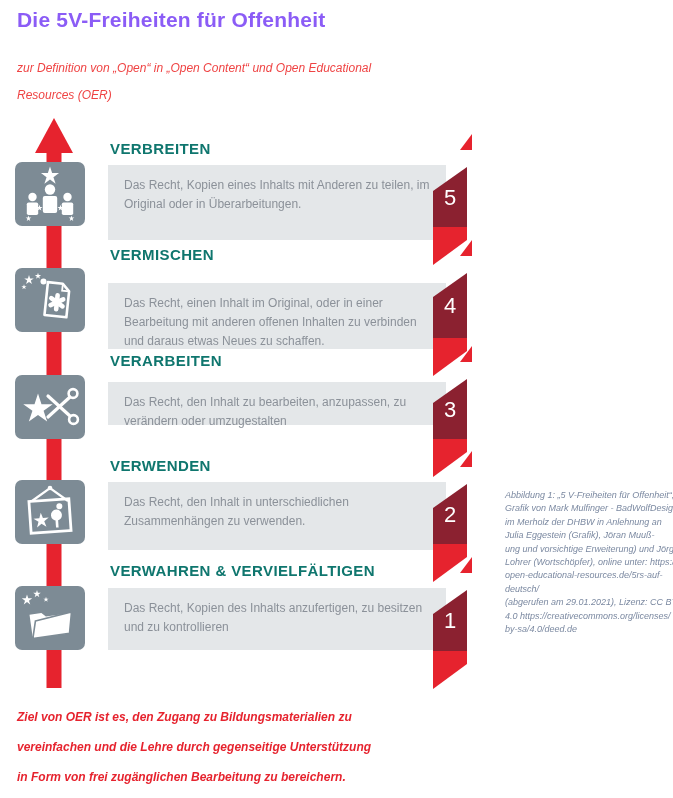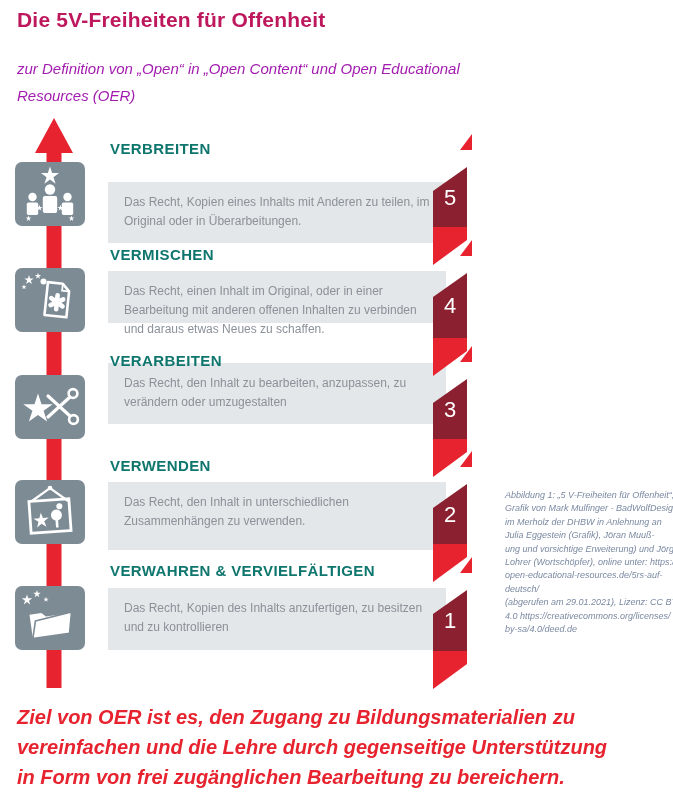--- a/index.html
+++ b/index.html
@@ -2,25 +2,25 @@
 <html><head>
 <meta charset="utf-8">
 <style>
   html,body{margin:0;padding:0;background:#ffffff;}
   .page{
     position:relative;width:673px;height:798px;overflow:hidden;background:#ffffff;
     font-family:"Liberation Sans", sans-serif;
   }
   .title{
     position:absolute;left:17px;top:8px;margin:0;
-    font-size:21px;font-weight:bold;color:#be185d;letter-spacing:0.2px;
+    font-size:21px;font-weight:bold;color:#8b5cf6;letter-spacing:0.2px;
   }
   .subtitle{
     position:absolute;left:17px;top:55px;margin:0;
-    font-size:15px;font-style:italic;color:#a21caf;line-height:27px;
+    font-size:12px;font-style:italic;color:#ef4444;line-height:27px;
   }
   .arrow-svg{position:absolute;left:30px;top:113px;z-index:1;}
   .tile{
     position:absolute;left:15px;width:70px;height:64px;border-radius:7px;
     background:#7d8b95;z-index:2;
   }
   .tile svg{display:block;}
   .sec-heading{
     position:absolute;left:110px;margin:0;z-index:2;
     font-size:15px;font-weight:bold;color:#0f766e;letter-spacing:0.4px;
@@ -38,21 +38,21 @@
     position:absolute;left:0;width:34px;text-align:center;
     color:#ffffff;font-size:22px;line-height:24px;font-family:"Liberation Sans",sans-serif;
   }
   .caption{
     position:absolute;left:505px;top:489px;width:168px;z-index:2;
     font-size:9px;font-style:italic;color:#7b89a1;line-height:13.4px;
   }
   .caption div{white-space:nowrap;}
   .footer{
     position:absolute;left:17px;top:702px;width:600px;z-index:2;
-    font-size:20px;font-weight:bold;font-style:italic;color:#e6232e;line-height:30px;
+    font-size:12px;font-weight:bold;font-style:italic;color:#e6232e;line-height:30px;
   }
   .footer div{white-space:nowrap;}
 </style>
 </head>
 <body>
 
 <div class="page">
 
   <svg width="0" height="0" style="position:absolute" aria-hidden="true">
     <defs>
@@ -63,21 +63,21 @@
   <h1 class="title">Die 5V-Freiheiten für Offenheit</h1>
 
   <p class="subtitle"><span>zur Definition von „Open“ in „Open Content“ und Open Educational</span><br><span>Resources (OER)</span></p>
 
   <svg class="arrow-svg" width="46" height="580" viewBox="0 0 46 580">
     <rect x="16.5" y="36" width="15" height="539" fill="#e6232e"></rect>
     <polygon points="5,40 24,5 43,40" fill="#e6232e"></polygon>
   </svg>
 
   <h2 class="sec-heading" style="top:140px">VERBREITEN</h2>
-  <div class="sec-box" style="top:182px;height:61px">
+  <div class="sec-box" style="top:165px;height:75px">
     <p>Das Recht, Kopien eines Inhalts mit Anderen zu teilen, im Original oder in Überarbeitungen.</p>
   </div>
   <div class="badge" style="top:134px;height:131px">
     <svg width="39" height="131" viewBox="0 0 39 131">
       <polygon points="27,16 39,0 39,16" fill="#e6232e"></polygon>
       <polygon points="0,57 34,33 34,93 0,93" fill="#8b2130"></polygon>
       <polygon points="0,93 34,93 34,106 0,131" fill="#e6232e"></polygon>
     </svg>
     <div class="num" style="top:52px">5</div>
   </div>
@@ -91,21 +91,21 @@
       <circle cx="52.5" cy="35" r="4.2" fill="#fff"></circle>
       <rect x="46.8" y="40.5" width="11.4" height="12.5" rx="1.8" fill="#fff"></rect>
       <use href="#star-shape" transform="translate(24.5,46) scale(0.32)" fill="#fff"></use>
       <use href="#star-shape" transform="translate(45.5,46) scale(0.32)" fill="#fff"></use>
       <use href="#star-shape" transform="translate(13.5,56.5) scale(0.3)" fill="#fff"></use>
       <use href="#star-shape" transform="translate(56.5,56.5) scale(0.3)" fill="#fff"></use>
     </svg>
   </div>
 
   <h2 class="sec-heading" style="top:246px">VERMISCHEN</h2>
-  <div class="sec-box" style="top:271px;height:52px">
+  <div class="sec-box" style="top:283px;height:66px">
     <p>Das Recht, einen Inhalt im Original, oder in einer Bearbeitung mit anderen offenen Inhalten zu verbinden und daraus etwas Neues zu schaffen.</p>
   </div>
   <div class="badge" style="top:240px;height:136px">
     <svg width="39" height="136" viewBox="0 0 39 136">
       <polygon points="27,16 39,0 39,16" fill="#e6232e"></polygon>
       <polygon points="0,57 34,33 34,98 0,98" fill="#8b2130"></polygon>
       <polygon points="0,98 34,98 34,111 0,136" fill="#e6232e"></polygon>
     </svg>
     <div class="num" style="top:54px">4</div>
   </div>
@@ -121,21 +121,21 @@
         </g>
       </g>
       <use href="#star-shape" transform="translate(14,12) scale(0.5)" fill="#fff"></use>
       <use href="#star-shape" transform="translate(23,8) scale(0.33)" fill="#fff"></use>
       <circle cx="28.5" cy="13.5" r="3" fill="#fff"></circle>
       <use href="#star-shape" transform="translate(9,19) scale(0.28)" fill="#fff"></use>
     </svg>
   </div>
 
   <h2 class="sec-heading" style="top:352px">VERARBEITEN</h2>
-  <div class="sec-box" style="top:363px;height:61px">
+  <div class="sec-box" style="top:382px;height:43px">
     <p>Das Recht, den Inhalt zu bearbeiten, anzupassen, zu verändern oder umzugestalten</p>
   </div>
   <div class="badge" style="top:346px;height:131px">
     <svg width="39" height="131" viewBox="0 0 39 131">
       <polygon points="27,16 39,0 39,16" fill="#e6232e"></polygon>
       <polygon points="0,57 34,33 34,93 0,93" fill="#8b2130"></polygon>
       <polygon points="0,93 34,93 34,106 0,131" fill="#e6232e"></polygon>
     </svg>
     <div class="num" style="top:52px">3</div>
   </div>

